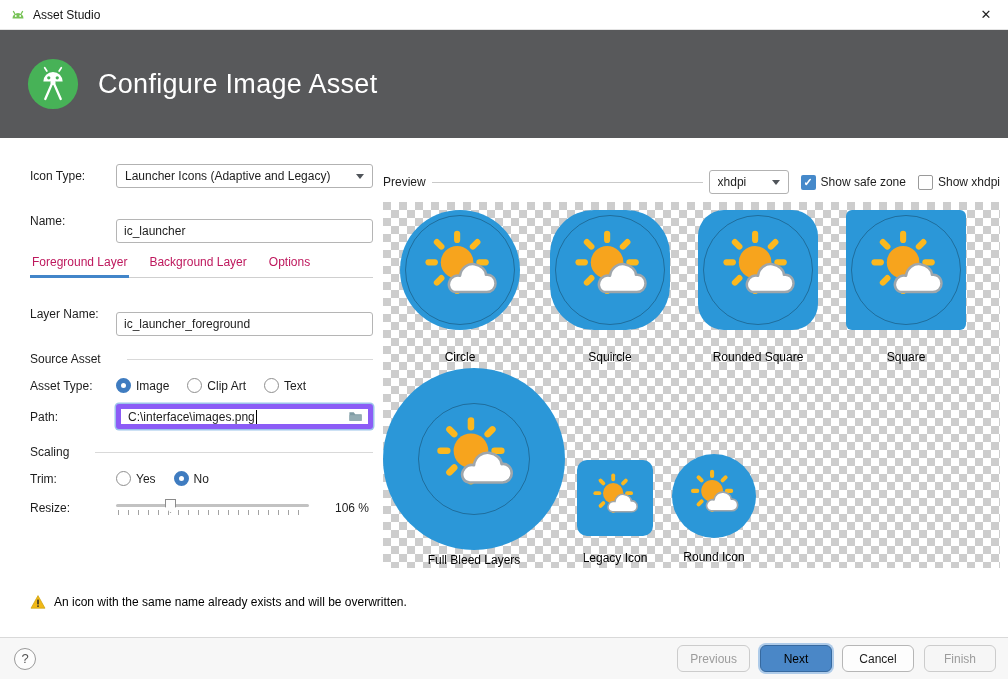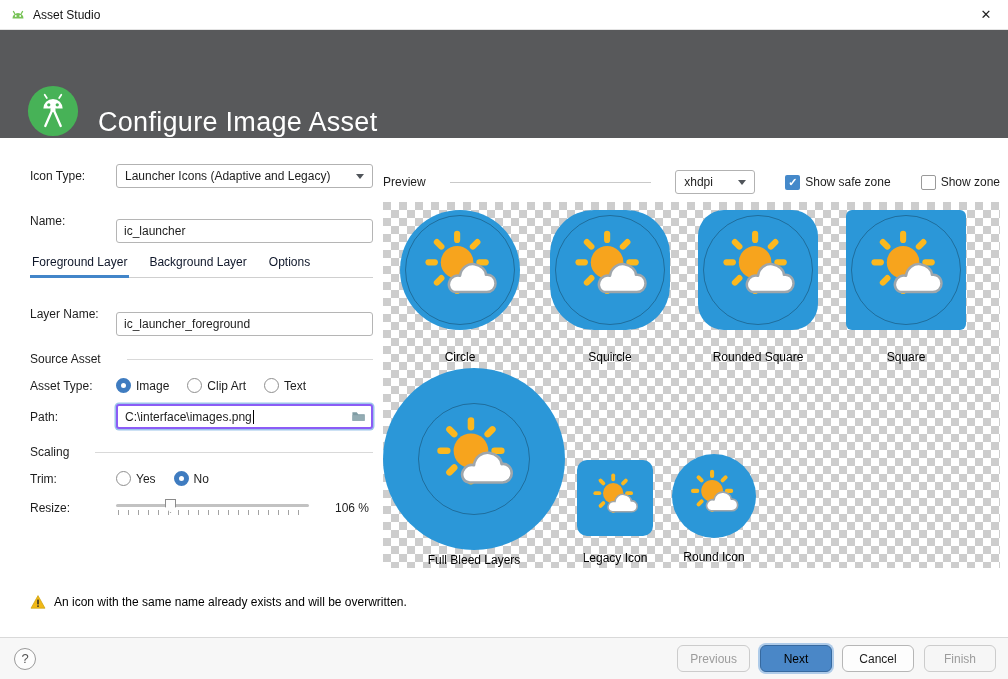--- a/index.html
+++ b/index.html
@@ -20,21 +20,21 @@
   }
   .titlebar .ticon { width:16px; height:16px; margin-right:7px; display:flex; align-items:center; justify-content:center; }
   .titlebar .ttext { font-size:12px; color:#111; }
   .titlebar .tclose {
     margin-left:auto; width:44px; height:30px; display:flex; align-items:center; justify-content:center;
     font-size:13px; color:#222; cursor:default;
   }
 
   
   .header {
-    height:108px; flex:0 0 108px; background:#58595b; display:flex; align-items:flex-end;
+    height:108px; flex:0 0 108px; background:#58595b; display:flex; align-items:center;
     padding-left:26px;
   }
   .header .logo { width:54px; height:54px; margin-right:18px; }
   .header h1 { font-size:27px; font-weight:400; color:#ffffff; letter-spacing:0.3px; }
 
   
   .content { flex:0 0 448px; height:448px; display:flex; }
 
   
   .left { width:383px; flex:0 0 383px; padding:26px 10px 0 30px; }
@@ -46,36 +46,36 @@
   }
   .combo .cval { flex:1; white-space:nowrap; overflow:hidden; }
   .arrow-down { width:0; height:0; border-left:4px solid transparent; border-right:4px solid transparent; border-top:5px solid #50555a; margin-left:6px; }
   input.tin {
     height:24px; width:100%; border:1px solid #b5b5b5; border-radius:3px; background:#fff;
     padding:0 7px; font-family:"Liberation Sans",sans-serif; font-size:12px; color:#1d1d1d; outline:none;margin-top:20px;
   }
 
   
   .tabs { display:flex; gap:18px; margin:12px 0 14px 0; border-bottom:1px solid #cfcfcf; }
-  .tab { position:relative; padding:0 2px 8px 2px; cursor:default; color:#0f172a; }
+  .tab { position:relative; padding:0 2px 8px 2px; cursor:default; color:#be185d; }
   .tab.active::after { content:""; position:absolute; left:0; right:0; bottom:-1px; height:3px; background:#4285c9; }
 
   
   .sechead { display:flex; align-items:center; gap:26px; margin:16px 0 12px 0; }
   .sechead .rule { flex:1; height:1px; background:#d9d9d9; }
 
   
   .radiogroup { display:flex; gap:18px; align-items:center; }
   .radio { display:flex; align-items:flex-end; gap:5px; cursor:default; }
   .rdot { width:15px; height:15px; border-radius:50%; background:#fff; border:1px solid #8f8f8f; flex:0 0 15px; }
   .radio.sel .rdot { border:5px solid #3f7cc0; }
 
   
   .pathbox {
-    height:25px; background:#fff; border:2px solid #8b5cf6; border-radius:3px;
+    height:25px; background:#fff; border:5px solid #8b5cf6; border-radius:3px;
     box-shadow:0 0 0 1.5px #9cc3ea; display:flex; align-items:center; padding-left:7px;
   }
   .pathbox .ptext { white-space:nowrap; }
   .caret { width:1px; height:14px; background:#000; margin-left:1px; }
   .folderbtn { margin-left:auto; width:26px; height:100%; display:flex; align-items:center; justify-content:center; cursor:default; }
 
   
   .resizerow { display:grid; grid-template-columns:86px 1fr 52px; align-items:center; }
   .slider { position:relative; height:22px; margin-right:12px; cursor:default; }
   .slider .track { position:absolute; left:0; right:0; top:7px; height:3px; background:#c2c2c2; border-radius:2px; }
@@ -83,21 +83,21 @@
     background:repeating-linear-gradient(to right, #a3a3a3 0 1px, transparent 1px 10px); }
   .slider .thumb {
     position:absolute; top:2px; left:calc(28% - 5px); width:11px; height:14px;
     background:#fdfdfd; border:1px solid #8a8a8a;
     clip-path:polygon(0 0,100% 0,100% 55%,50% 100%,0 55%);
   }
   .rvalue { text-align:right; padding-right:4px; }
 
   
   .right { flex:1; padding:32px 8px 0 0; display:flex; flex-direction:column; }
-  .pheader { display:flex; align-items:center; gap:24px;justify-content:center; }
+  .pheader { display:flex; align-items:center; gap:6px;justify-content:center; }
   .pheader .pline { flex:1; height:1px; background:#c9c9c9; }
   .pheader .combo { width:80px; }
   .cbox { display:flex; align-items:center; gap:5px; margin-left:6px; cursor:default; }
   .cb { width:15px; height:15px; border-radius:2px; flex:0 0 15px; display:flex; align-items:center; justify-content:center; }
   .cb.on { background:#4589ca; color:#fff; font-size:11px; font-weight:bold; line-height:1; }
   .cb.off { background:#fff; border:1px solid #9a9a9a; }
 
   .canvas {
     margin-top:8px; position:relative; height:366px; width:100%;
     background-image:repeating-conic-gradient(#ffffff 0% 25%, #cdcdcd 0% 50%);
@@ -311,21 +311,21 @@
         <div class="combo">
           <span class="cval">xhdpi</span>
           <span class="arrow-down"></span>
         </div>
         <span class="cbox">
           <span class="cb on">✓</span>
           <span>Show safe zone</span>
         </span>
         <span class="cbox">
           <span class="cb off"></span>
-          <span>Show zone</span>
+          <span>Show xhdpi</span>
         </span>
       </div>
 
       <div class="canvas">
 
         <div class="pitem pi0">
           <div class="picon ring">
             <svg viewBox="0 0 100 100" width="96" height="96">
                 <use href="#suncloud"></use>
               </svg>

